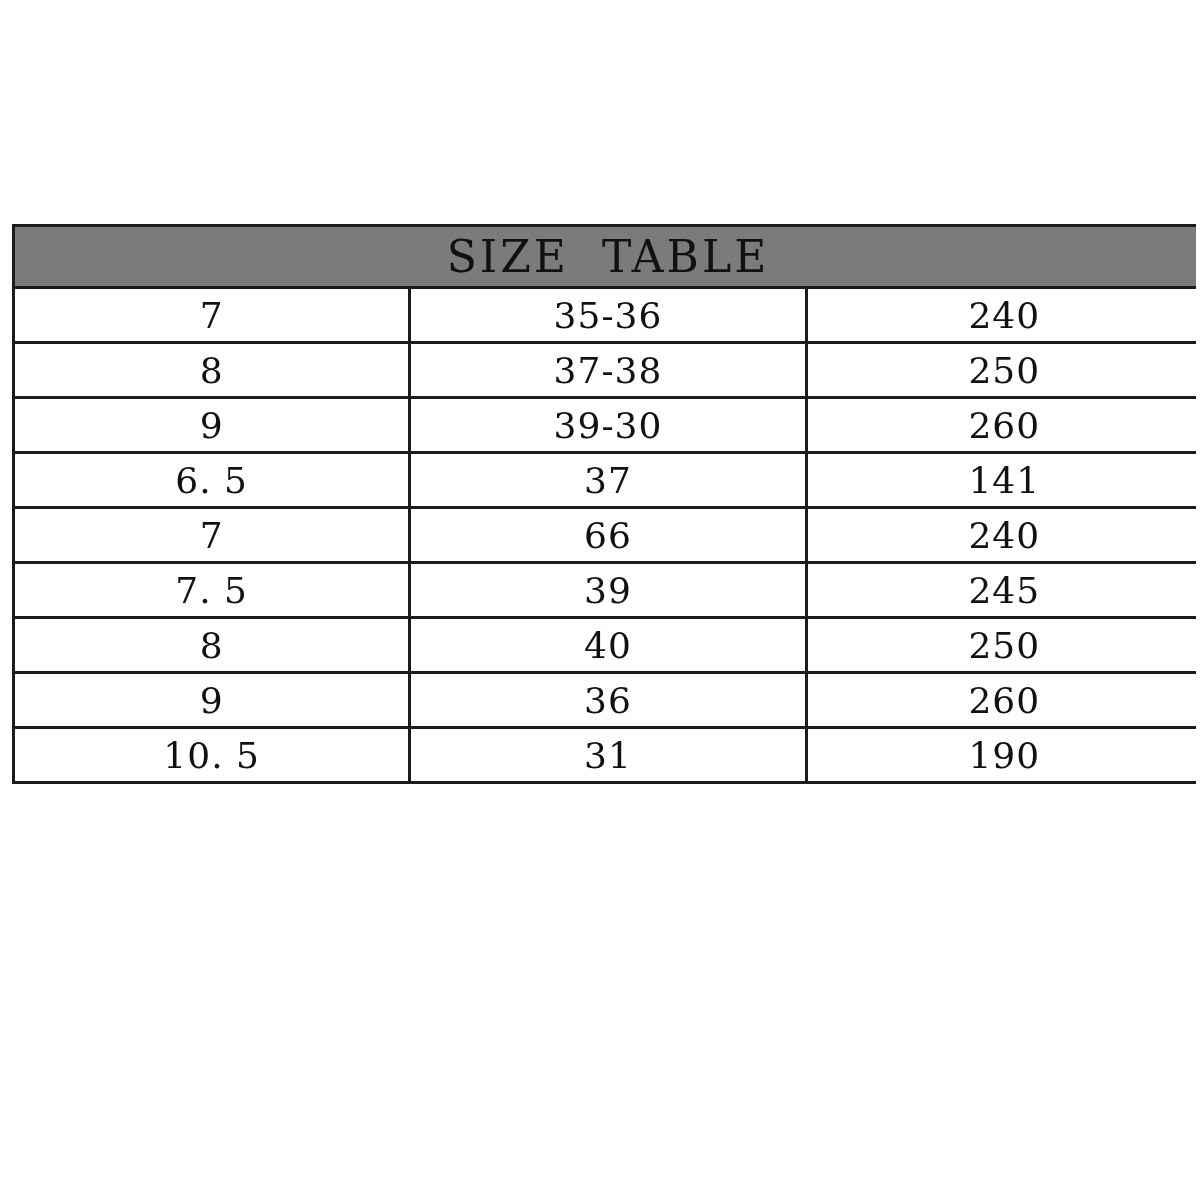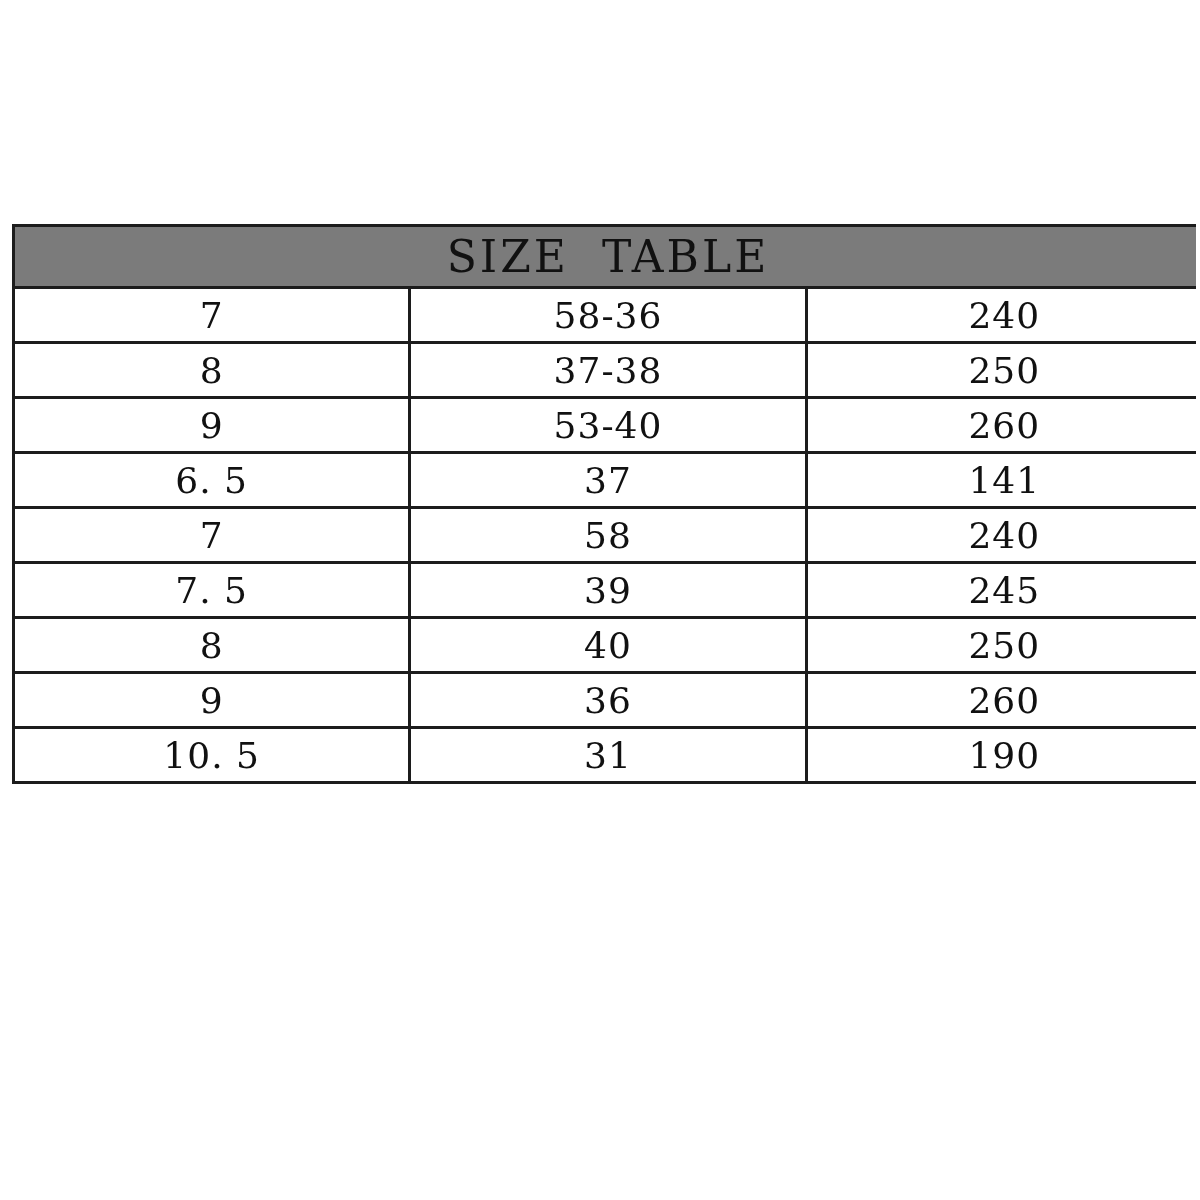--- a/index.html
+++ b/index.html
@@ -55,41 +55,41 @@
 <body>
 
 <div class="canvas">
   <table class="size-table">
     <tbody>
       <tr>
         <td class="title-cell" colspan="3">SIZE TABLE</td>
       </tr>
       <tr>
         <td class="data-cell">7</td>
-        <td class="data-cell">58-36</td>
+        <td class="data-cell">35-36</td>
         <td class="data-cell">240</td>
       </tr>
       <tr>
         <td class="data-cell">8</td>
         <td class="data-cell">37-38</td>
         <td class="data-cell">250</td>
       </tr>
       <tr>
         <td class="data-cell">9</td>
-        <td class="data-cell">53-40</td>
+        <td class="data-cell">39-30</td>
         <td class="data-cell">260</td>
       </tr>
       <tr>
         <td class="data-cell">6. 5</td>
         <td class="data-cell">37</td>
         <td class="data-cell">141</td>
       </tr>
       <tr>
         <td class="data-cell">7</td>
-        <td class="data-cell">58</td>
+        <td class="data-cell">66</td>
         <td class="data-cell">240</td>
       </tr>
       <tr>
         <td class="data-cell">7. 5</td>
         <td class="data-cell">39</td>
         <td class="data-cell">245</td>
       </tr>
       <tr>
         <td class="data-cell">8</td>
         <td class="data-cell">40</td>

